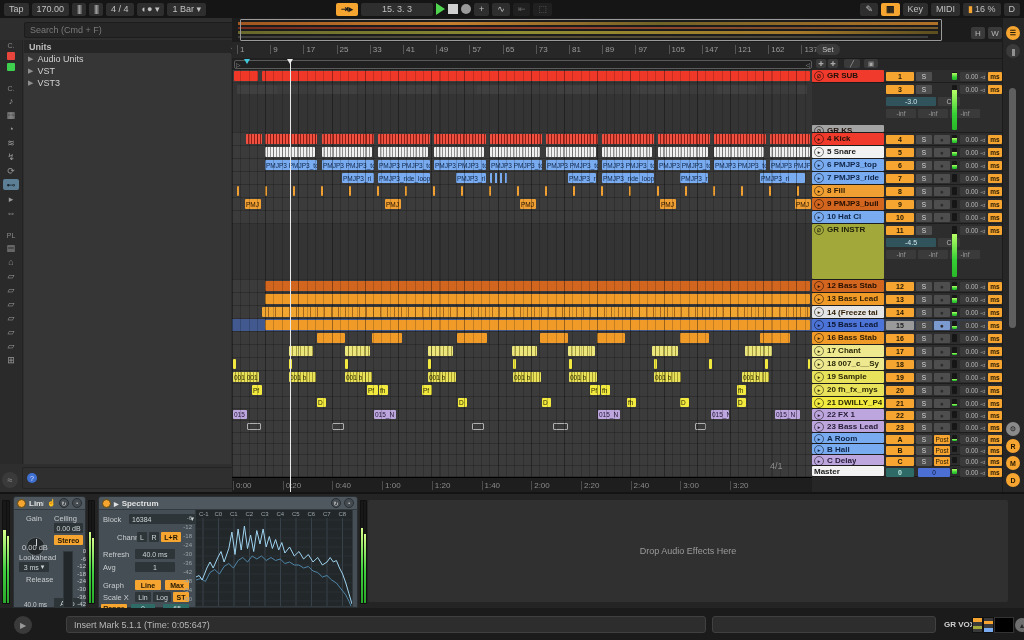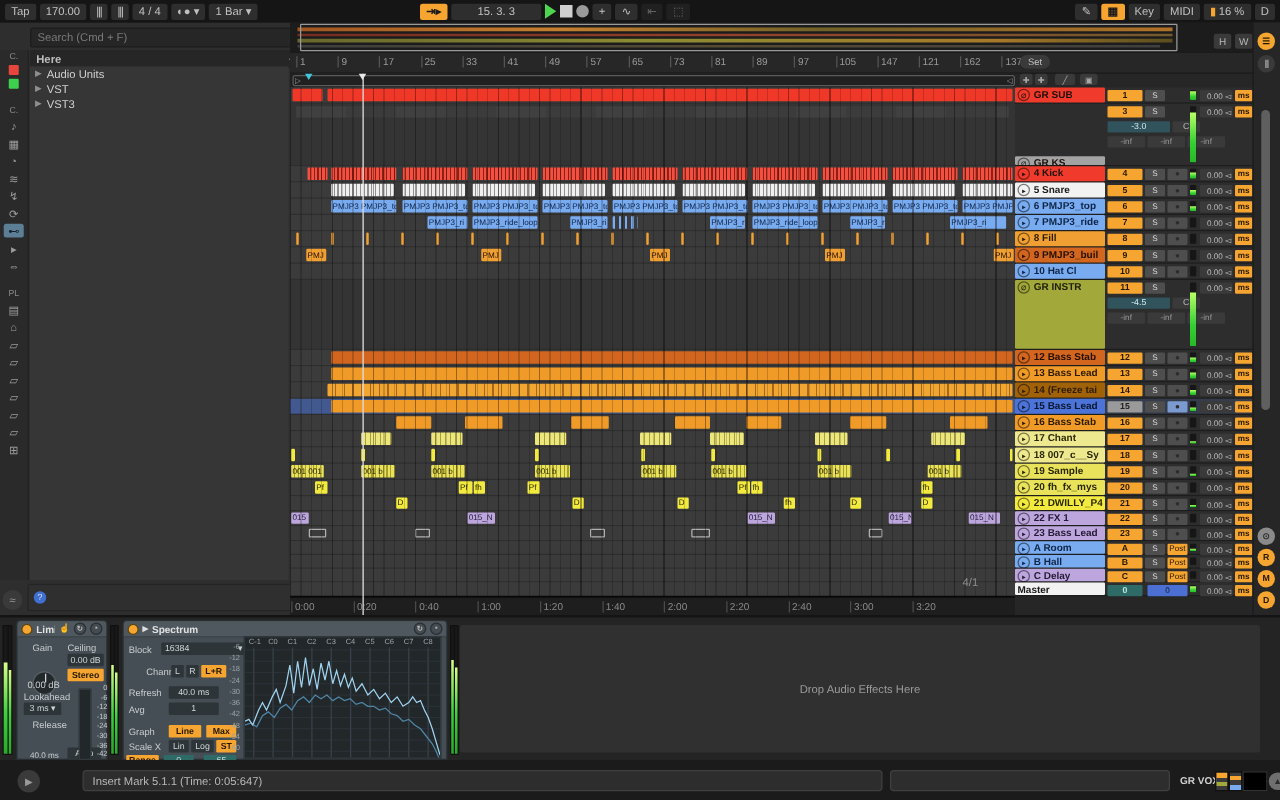--- a/index.html
+++ b/index.html
@@ -204,21 +204,21 @@
         <div class="ri">⌂</div>
         <div class="ri">▱</div>
         <div class="ri">▱</div>
         <div class="ri">▱</div>
         <div class="ri">▱</div>
         <div class="ri">▱</div>
         <div class="ri">▱</div>
         <div class="ri">⊞</div>
       </div>
     <div id="namehdr" class="abs">
-      <span>Here</span>
+      <span>Units</span>
         <span style="font-size:6px;color:#8a8a8a;">▲</span>
     </div>
     <div id="tree">
         <div class="treeitem">
           <div class="car">▶</div>
           <div>Audio Units</div>
         </div>
         <div class="treeitem">
           <div class="car">▶</div>
           <div>VST</div>
@@ -640,21 +640,21 @@
           <div class="pnum" style="top: 2px; background: rgb(245, 165, 48); color: rgb(36, 24, 3);">13</div>
           <div class="pbtn" style="left: 104px; top: 2px;">S</div>
           <div class="pbtn" style="left: 122px; top: 2px; color: rgb(44, 44, 44);">●</div>
           <div class="pmeter" style="top: 2px; bottom: 2px; height: auto;">
             <div class="pmfill" style="height: 60%;"></div>
           </div>
           <div class="pdel" style="top: 2px;">0.00 ◅</div>
           <div class="pms" style="top: 2px;">ms</div>
         </div>
         <div class="prow" style="top: 236px; height: 13px;">
-          <div class="pname" style="background: #a16207; color: rgb(45, 28, 4);">
+          <div class="pname" style="background: #e5e5e5; color: rgb(45, 28, 4); align-items: center;">
             <div class="pcirc">▸</div>
             <div style="overflow: hidden; white-space: nowrap;">14 (Freeze tai</div>
           </div>
           <div class="pnum" style="top: 2px; background: rgb(245, 165, 48); color: rgb(36, 24, 3);">14</div>
           <div class="pbtn" style="left: 104px; top: 2px;">S</div>
           <div class="pbtn" style="left: 122px; top: 2px; color: rgb(44, 44, 44);">●</div>
           <div class="pmeter" style="top: 2px; bottom: 2px; height: auto;">
             <div class="pmfill" style="height: 55%;"></div>
           </div>
           <div class="pdel" style="top: 2px;">0.00 ◅</div>

